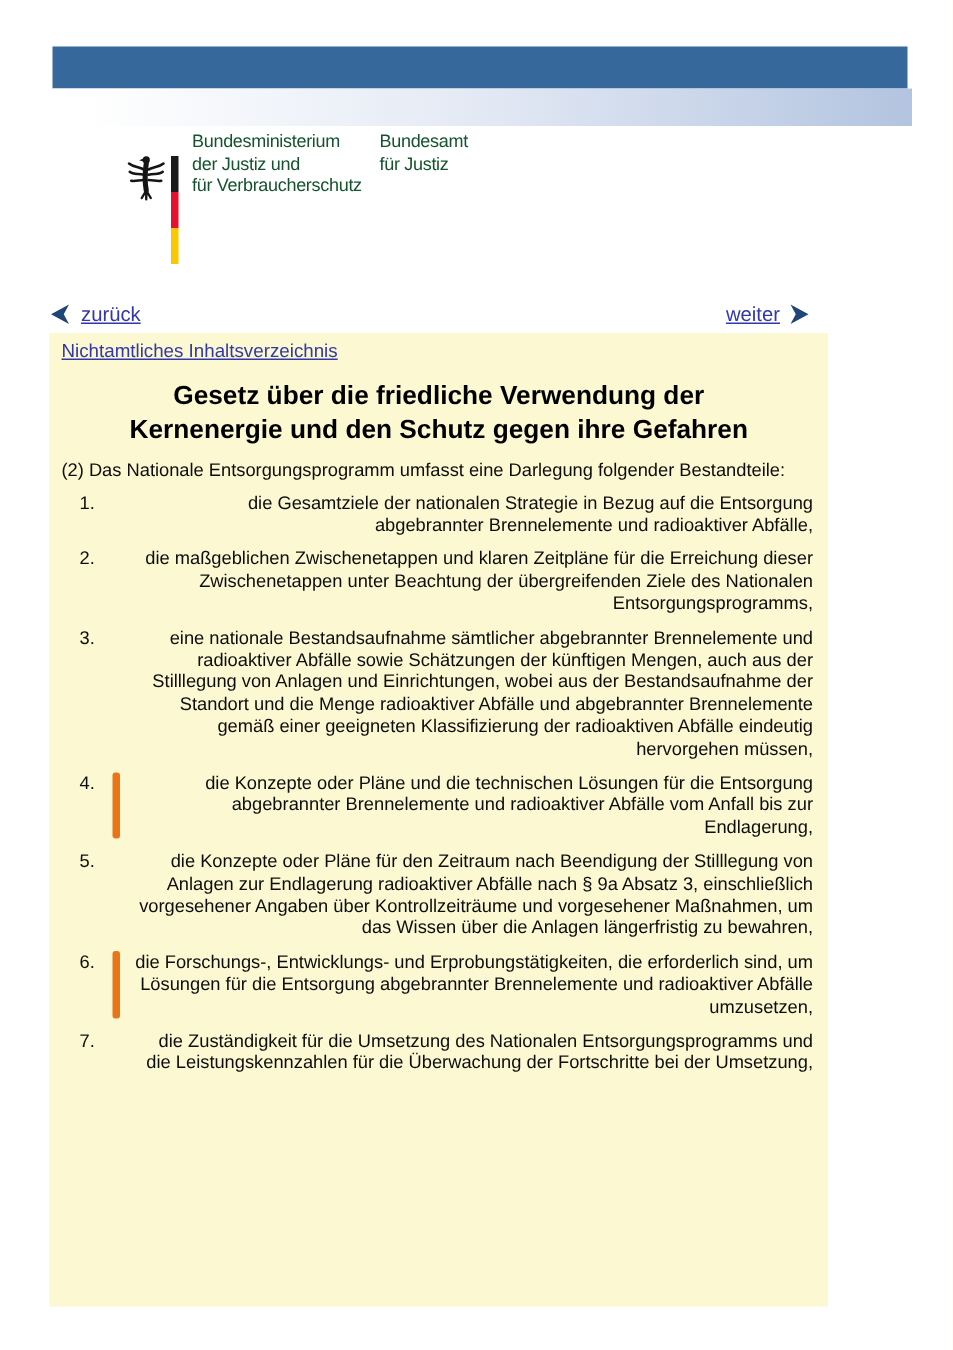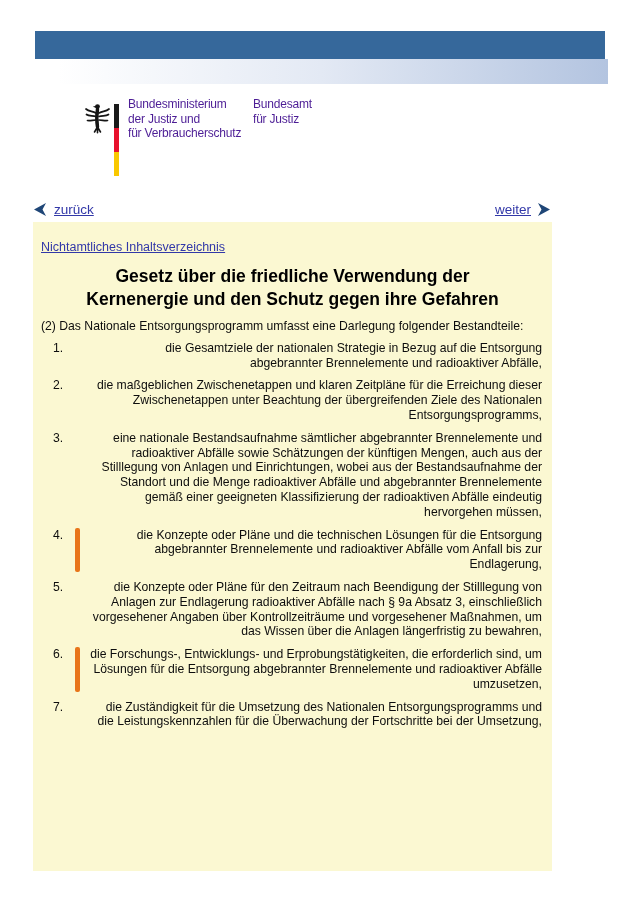--- a/index.html
+++ b/index.html
@@ -11,35 +11,35 @@
   .header-gradient{position:absolute;left:35px;top:59px;width:573px;height:25px;
         background:linear-gradient(to right,#ffffff 4%,#e3e9f4 50%,var(--gradient_blue,#B3C4E0) 100%);}
 
   
   .logo-eagle{position:absolute;left:84px;top:102px;}
   .flag-stripe{position:absolute;left:114px;top:104px;width:5px;height:72px;}
   .flag-stripe .seg{width:5px;height:24px;}
   .seg.black{background:var(--flag_black,#1a1a1a);}
   .seg.red{background:var(--flag_red,#E8112D);}
   .seg.gold{background:var(--flag_gold,#F9C800);}
-  .logo-text{position:absolute;top:97px;font-size:12px;line-height:14.5px;color:#4c1d95;
+  .logo-text{position:absolute;top:87px;font-size:12px;line-height:14.5px;color:#14532d;
         letter-spacing:-0.2px;white-space:nowrap;}
   .ministry{left:128px;}
   .office{left:253px;}
 
   
   .nav{position:absolute;left:33px;top:202px;width:519px;height:20px;font-size:13.5px;}
   .nav a{color:var(--link_blue,#3238A8);text-decoration:underline;}
   .nav-back{position:absolute;left:0;top:0;display:flex;align-items:center;gap:7px;}
-  .nav-next{position:absolute;right:1px;top:0;display:flex;align-items:center;gap:6px;}
+  .nav-next{position:absolute;right:12px;top:0;display:flex;align-items:center;gap:6px;}
   .nav svg{display:block;}
 
   
   .content{position:absolute;left:33px;top:222px;width:519px;height:649px;
-        background:var(--content_bg,#FBF8D2);box-sizing:border-box;padding:18px 8px;overflow:hidden;}
+        background:var(--content_bg,#FBF8D2);box-sizing:border-box;padding:5px 8px;overflow:hidden;}
   .toc-line{font-size:12.5px;line-height:15px;}
   .toc-line a{color:var(--link_blue,#3238A8);text-decoration:underline;}
   .title-block{margin-top:10px;text-align:center;font-weight:bold;font-size:17.5px;
         line-height:23px;color:#000;}
   .para{font-size:12.2px;line-height:14.8px;margin:8px 0 0 0;padding-right:18px;}
   .para.first{margin-top:15px;}
   .list{margin-top:7px;}
   .lrow{display:flex;margin-bottom:8px;font-size:12.2px;line-height:14.8px;}
   .lrow .num{flex:0 0 22px;margin-left:12px;}
   .lrow .marker{flex:0 0 5px;margin-right:10px;background:transparent;border-radius:2px;}

